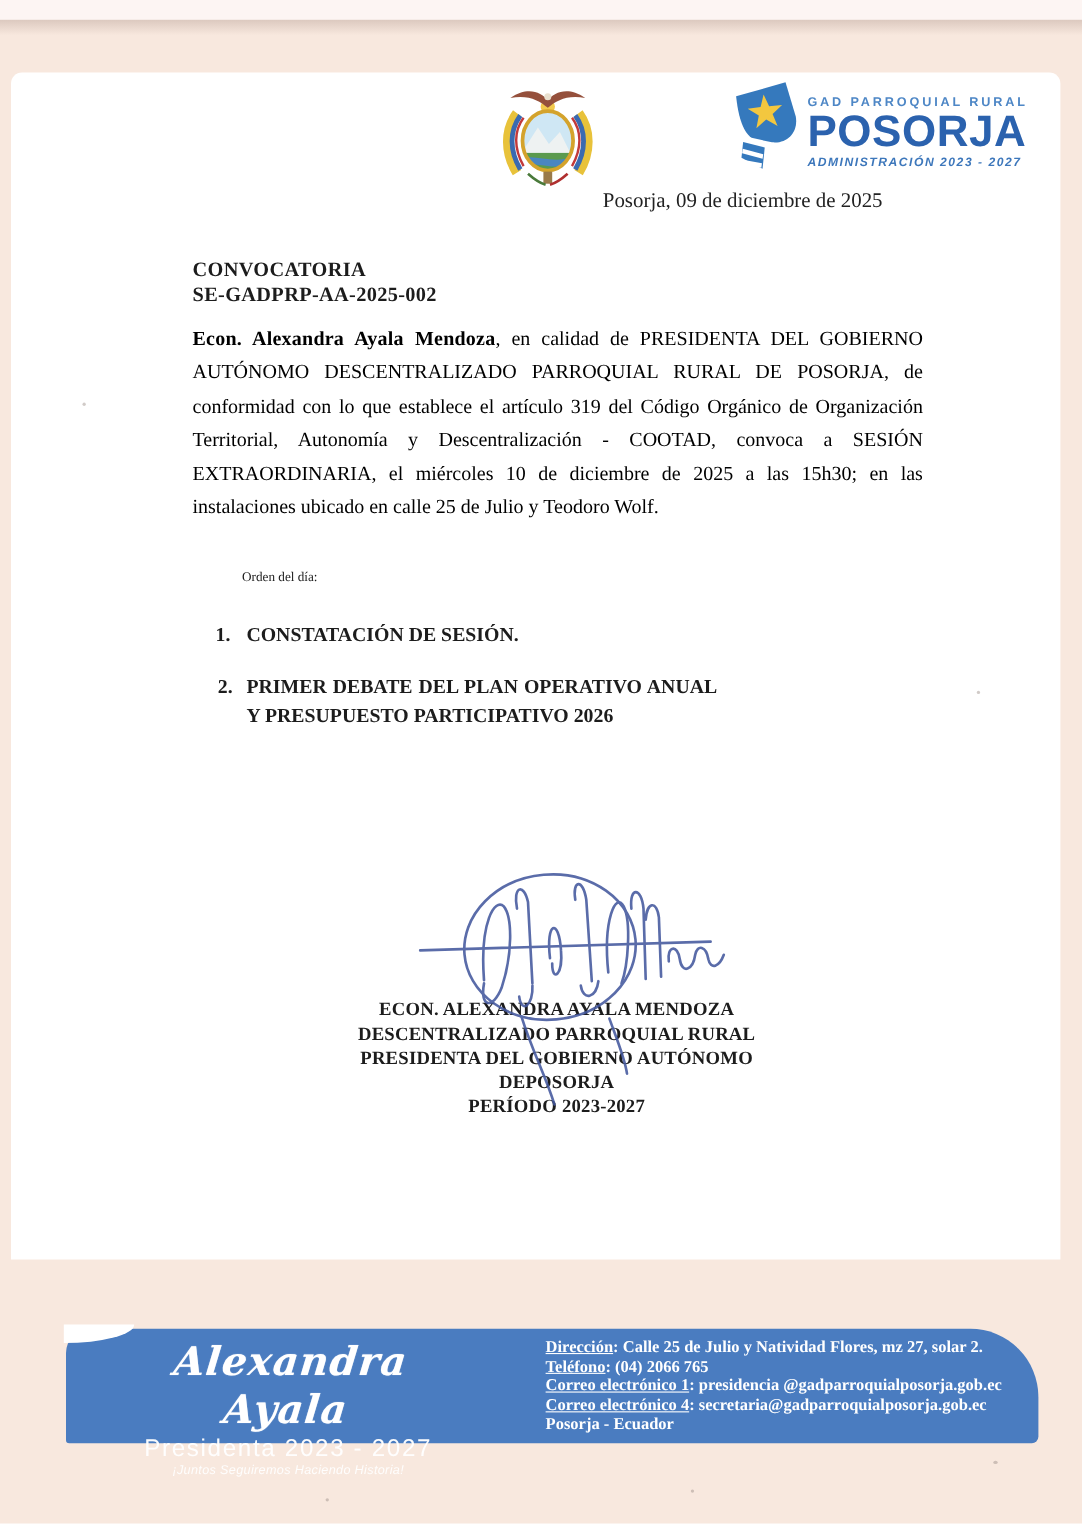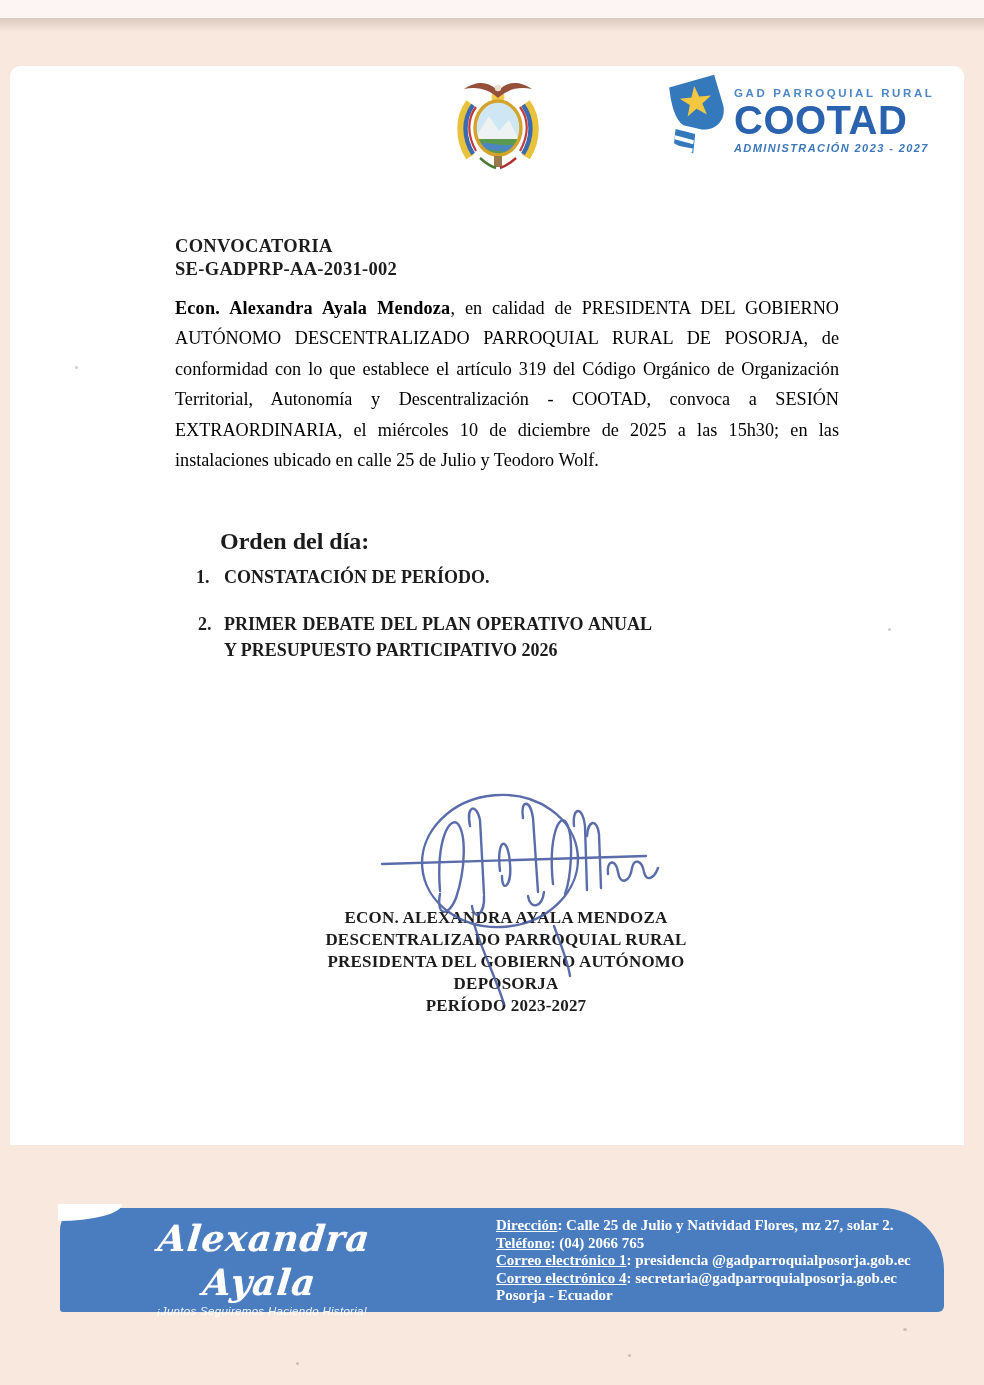--- a/index.html
+++ b/index.html
@@ -35,21 +35,21 @@
   .logo-admin { font-size:11px; font-weight:bold; font-style:italic; letter-spacing:1.4px; color:#3d77bb; margin-top:2px; white-space:nowrap; }
   .dateline { position:absolute; left:538px; top:106px; font-size:19px; color:#222; white-space:nowrap; }
   
   .title-block { position:absolute; left:165px; top:169px; width:662px; text-align:left; font-weight:bold; font-size:18.5px; line-height:23px; letter-spacing:.3px; }
   
   .paragraph {
     position:absolute; left:165px; top:227px; width:664px;
     font-size:18.2px; line-height:30.4px; text-align:justify; color:#000000;
   }
   .paragraph b { letter-spacing:.2px; }
-  .agenda-heading { position:absolute; left:210px; top:462px; font-size:24px; font-weight:bold; }
+  .agenda-heading { position:absolute; left:210px; top:451px; font-size:12px; font-weight:normal; }
   .agenda-item { position:absolute; font-size:18px; font-weight:bold; line-height:26px; }
   .agenda-item .num { position:absolute; left:-26px; top:0; }
   .item1 { left:214px; top:498px; width:430px; }
   .item1 .num { left:-28px; }
   .item2 { left:214px; top:545px; width:428px; text-align:justify; }
   
   .sig-svg { position:absolute; left:368px; top:710px; width:284px; height:250px; z-index:3; pointer-events:none; }
   .sig-block { position:absolute; left:165px; top:841px; width:662px; text-align:center; font-weight:bold; font-size:17px; line-height:22px; letter-spacing:.2px; z-index:2; }
   
   .banner {
@@ -114,38 +114,39 @@
       <g transform="rotate(-6 33 40)">
         <path d="M10,12 L56,4 L62,36 C63,50 52,60 38,57 L20,51 C12,44 10,28 10,12 Z" fill="#3579bd"></path>
         <polygon points="35,13 38.9,24.1 50.7,24.3 41.3,31.4 44.7,42.7 35,35.9 25.3,42.7 28.7,31.4 19.3,24.3 31.1,24.1" fill="#f3c73f"></polygon>
         <path d="M12,54 L31,61 L27,80 L9,68 Z" fill="#3579bd"></path>
         <path d="M11,60 L29,67 L28,71 L10,64 Z" fill="#ffffff"></path>
         <path d="M10,70 L27,75 L26,79 L9,74 Z" fill="#ffffff"></path>
       </g>
     </svg>
     <div class="logo-text">
       <div class="logo-tagline">GAD PARROQUIAL RURAL</div>
-      <div class="logo-name">COOTAD</div>
+      <div class="logo-name">POSORJA</div>
       <div class="logo-admin">ADMINISTRACIÓN 2023 - 2027</div>
     </div>
   </div>
 
+  <div class="dateline">Posorja, 09 de diciembre de 2025</div>
 
   <div class="title-block">
     <div>CONVOCATORIA</div>
-    <div>SE-GADPRP-AA-2031-002</div>
+    <div>SE-GADPRP-AA-2025-002</div>
   </div>
 
   <p class="paragraph"><b>Econ. Alexandra Ayala Mendoza</b><span>, en calidad de PRESIDENTA DEL GOBIERNO AUTÓNOMO DESCENTRALIZADO PARROQUIAL RURAL DE POSORJA, de conformidad con lo que establece el artículo 319 del Código Orgánico de Organización Territorial, Autonomía y Descentralización - COOTAD, convoca a SESIÓN EXTRAORDINARIA, el miércoles 10 de diciembre de 2025 a las 15h30; en las instalaciones ubicado en calle 25 de Julio y Teodoro Wolf.</span></p>
 
   <div class="agenda-heading">Orden del día:</div>
 
   <div class="agenda-item item1">
     <span class="num">1.</span>
-    <span>CONSTATACIÓN DE PERÍODO.</span>
+    <span>CONSTATACIÓN DE SESIÓN.</span>
   </div>
   <div class="agenda-item item2">
     <span class="num">2.</span>
     <span>PRIMER DEBATE DEL PLAN OPERATIVO ANUAL Y PRESUPUESTO PARTICIPATIVO 2026</span>
   </div>
 
   <svg class="sig-svg" viewBox="0 0 284 250">
     <g fill="none" stroke="#44589e" stroke-width="2.4" stroke-linecap="round" opacity="0.88">
       <ellipse cx="122" cy="85" rx="78" ry="66" transform="rotate(-5 122 85)"></ellipse>
       <path d="M96,148 C106,180 118,202 126,228"></path>
@@ -168,20 +169,21 @@
     <div>ECON. ALEXANDRA AYALA MENDOZA</div>
     <div>DESCENTRALIZADO PARROQUIAL RURAL</div>
     <div>PRESIDENTA DEL GOBIERNO AUTÓNOMO</div>
     <div>DEPOSORJA</div>
     <div>PERÍODO 2023-2027</div>
   </div>
 
   <div class="banner">
     <div class="banner-left">
       <div class="script-name">Alexandra Ayala</div>
+      <div class="role">Presidenta 2023 - 2027</div>
       <div class="slogan">¡Juntos Seguiremos Haciendo Historia!</div>
     </div>
     <div class="banner-right">
       <div><span class="lbl">Dirección</span><span>: Calle 25 de Julio y Natividad Flores, mz 27, solar 2.</span></div>
       <div><span class="lbl">Teléfono</span><span>: (04) 2066 765</span></div>
       <div><span class="lbl">Correo electrónico 1</span><span>: presidencia @gadparroquialposorja.gob.ec</span></div>
       <div><span class="lbl">Correo electrónico 4</span><span>: secretaria@gadparroquialposorja.gob.ec</span></div>
       <div class="banner-loc">Posorja - Ecuador</div>
     </div>
   </div>

